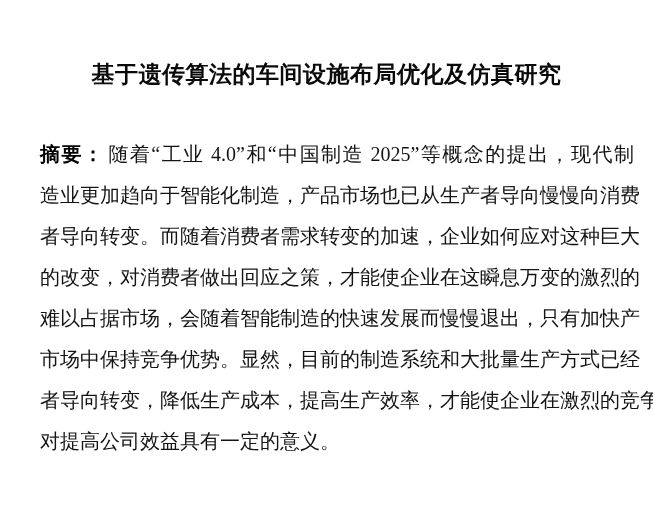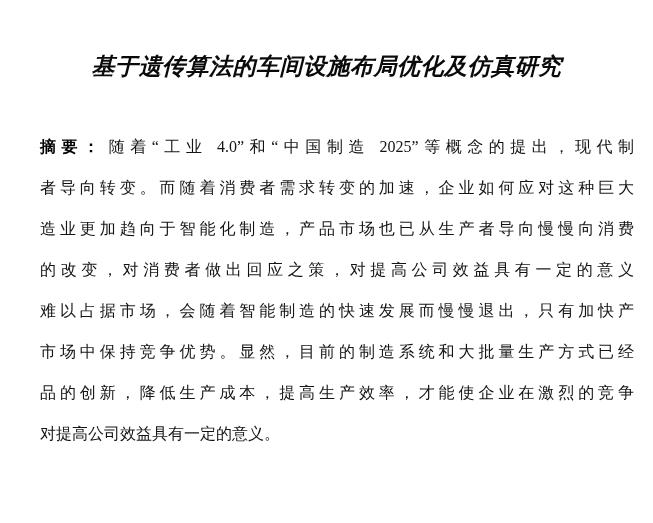--- a/index.html
+++ b/index.html
@@ -11,37 +11,36 @@
     position: relative;
     width: 653px;
     height: 523px;
     background: #ffffff;
     color: #111111;
     font-family: "Liberation Serif", "DejaVu Serif", serif;
     overflow: hidden;
     box-sizing: border-box;
   }
   .paper-title {
-    margin: 4px;
+    margin: 12px;
     padding-top: 48px;
     font-size: 23px;
     line-height: 30px;
     font-weight: bold;
     text-align: center;
     letter-spacing: 0.5px;
     color: #0a0a0a;
-    font-style: italic;
   }
   .abstract {
     margin-top: 44px;
     margin-left: 40px;
     margin-right: 19px;
   }
   .line {
-    font-size: 16px;
+    font-size: 20px;
     line-height: 41px;
     height: 41px;
     white-space: nowrap;
     text-align: justify;
     text-align-last: justify;
     color: #141414;
   }
   .line.last {
     text-align: left;
     text-align-last: left;
@@ -59,23 +58,23 @@
 <div class="page">
 
   <h1 class="paper-title">基于遗传算法的车间设施布局优化及仿真研究</h1>
 
   <div class="abstract">
 
     <div class="line">
       <span class="abstract-label">摘要：</span><span>随着“工业 4.0”和“中国制造 2025”等概念的提出，现代制</span>
     </div>
 
+    <div class="line">造业更加趋向于智能化制造，产品市场也已从生产者导向慢慢向消费</div>
     <div class="line">者导向转变。而随着消费者需求转变的加速，企业如何应对这种巨大</div>
-    <div class="line">造业更加趋向于智能化制造，产品市场也已从生产者导向慢慢向消费</div>
-    <div class="line">的改变，对消费者做出回应之策，对提高公司效益具有一定的意义</div>
+    <div class="line">的改变，对消费者做出回应之策，才能使企业在这瞬息万变的激烈的</div>
     <div class="line">难以占据市场，会随着智能制造的快速发展而慢慢退出，只有加快产</div>
     <div class="line">市场中保持竞争优势。显然，目前的制造系统和大批量生产方式已经</div>
-    <div class="line">品的创新，降低生产成本，提高生产效率，才能使企业在激烈的竞争</div>
+    <div class="line">者导向转变，降低生产成本，提高生产效率，才能使企业在激烈的竞争</div>
     <div class="line last">对提高公司效益具有一定的意义。</div>
 
   </div>
 
 </div>
 
 </body></html>

